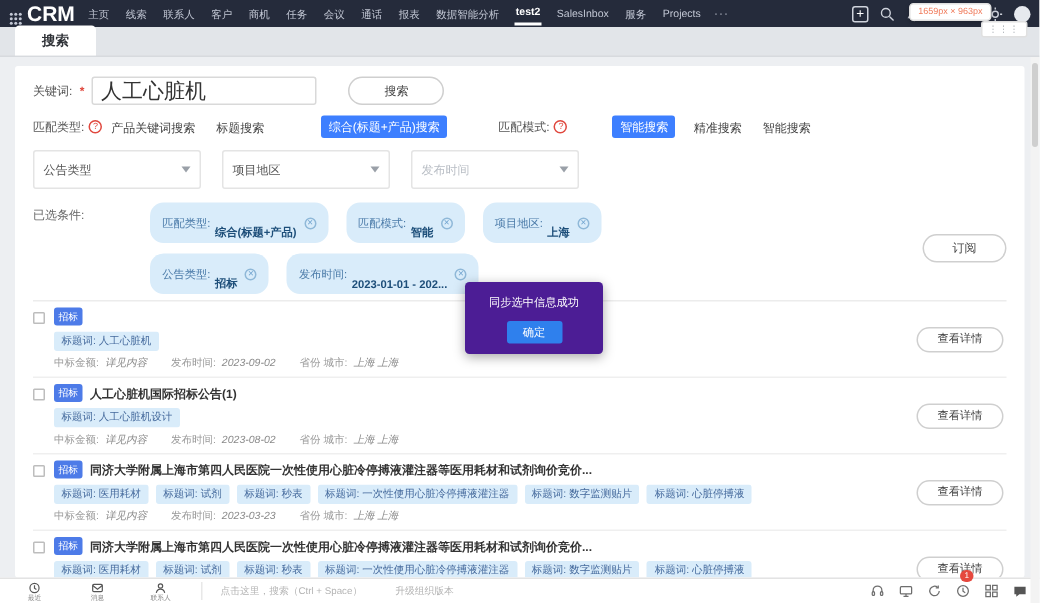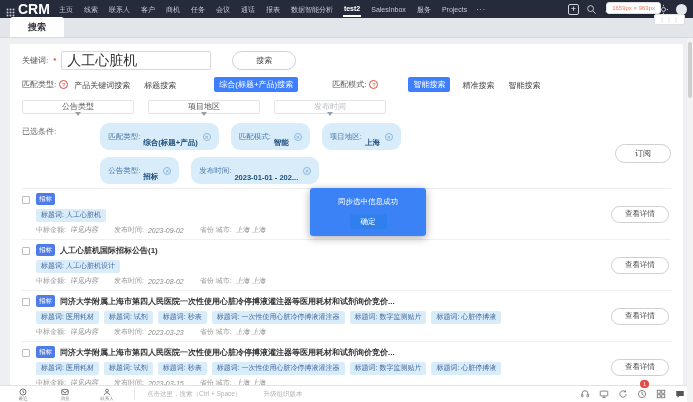--- a/index.html
+++ b/index.html
@@ -38,21 +38,21 @@
   .btn-pill { border:1px solid #cfcfcf; background:#fff; border-radius:10px; font-size:8px; color:#444; padding:3px 0; text-align:center; cursor:pointer; font-family:inherit; }
   .search-btn { width:64px; margin-left:16px; }
   .frow2 { margin-bottom:8px; }
   .qmark { width:9px; height:9px; border:1px solid #e0483e; color:#e0483e; border-radius:50%; font-size:6px; line-height:8px; text-align:center; margin:0 4px 0 3px; flex:0 0 auto; }
   .optset { display:flex; align-items:flex-end; gap:10px; }
   .opt { cursor:pointer; color:#444; padding:1px 2px; white-space:nowrap; }
   .opt.sel { background:#3d7fff; color:#fff; border-radius:2px; padding:2px 5px;margin-left:26px; }
   .mode-group { display:flex; align-items:center; margin-left:34px; }
 
   .frow3 { gap:14px; margin-bottom:9px; }
-  .dropdown { width:112px; height:14px; border:1px solid #e4e4e4; border-radius:2px; display:flex; align-items:center; justify-content:space-between; padding:0 6px; font-size:8px; color:#555; cursor:pointer; background:#fff;flex-direction:column; }
+  .dropdown { width:112px; height:26px; border:1px solid #e4e4e4; border-radius:2px; display:flex; align-items:center; justify-content:space-between; padding:0 6px; font-size:8px; color:#555; cursor:pointer; background:#fff; }
   .dropdown.muted .dd-label { color:#b9bec5; }
   .caret { width:0; height:0; border-left:3px solid transparent; border-right:3px solid transparent; border-top:4px solid #9aa0a8; }
 
   .frow4 { align-items:flex-start; margin-bottom:4px;gap:36px; }
   .cond-label { padding-top:3px; color:#666; flex:0 0 auto; }
   .cond-tags { display:flex; flex-wrap:wrap; column-gap:12px; row-gap:7px; max-width:330px; margin-left:8px; }
   .tag { background:#d9ecfa; border-radius:9px; padding:2px 8px; font-size:7.5px; color:#4a7aa8; display:inline-flex; align-items:center; white-space:nowrap; }
   .tag b { color:#1d4e79; margin-left:3px; font-weight:bold;margin-top:13px; }
   .tag-close { width:8px; height:8px; margin-left:5px; border:1px solid #8fb8d8; border-radius:50%; color:#6fa3cf; font-size:5px; line-height:6px; text-align:center; cursor:pointer; }
   .subscribe-btn { margin-left:auto; width:56px; align-self:center; }
@@ -65,21 +65,21 @@
   .titleline { display:flex; align-items:center; gap:5px; }
   .badge { background:#4d7be8; color:#fff; font-size:6.5px; padding:1.5px 3px; border-radius:2px; flex:0 0 auto; }
   .rtitle { font-size:8px; font-weight:bold; color:#333; white-space:nowrap; overflow:hidden; text-overflow:ellipsis; cursor:pointer; }
   .rtags { display:flex; gap:5px; margin:3.5px 0; flex-wrap:nowrap; overflow:hidden; }
   .rtag { background:#d9ecfa; color:#44699c; font-size:7px; padding:1.5px 5px; border-radius:2px; white-space:nowrap; }
   .rmeta { font-size:7px; color:#9a9a9a; display:flex; gap:4px; align-items:center; }
   .rmeta i { color:#8a8a8a; margin-right:12px; }
   .detail-btn { align-self:center; width:58px; font-size:7.5px; padding:2.5px 0; flex:0 0 auto; }
 
   
-  .toast { position:absolute; left:310px; top:188px; width:116px; background:#3b82f6; border-radius:3px; box-shadow:0 2px 8px rgba(0,0,0,.35); text-align:center; padding:9px 6px 7px; z-index:50; }
+  .toast { position:absolute; left:310px; top:188px; width:92px; background:#4c1d95; border-radius:3px; box-shadow:0 2px 8px rgba(0,0,0,.35); text-align:center; padding:9px 6px 7px; z-index:50; }
   .toast-msg { color:#fff; font-size:7.5px; }
   .toast-btn { margin-top:7px; background:#2f80ed; color:#fff; border:none; border-radius:2px; font-size:7.5px; padding:2.5px 11px; cursor:pointer; font-family:inherit; }
 
   
   .pagination { display:flex; align-items:center; gap:7px; font-size:7.5px; color:#666; padding:7px 0 2px; }
   .page-btn { min-width:16px; height:14px; line-height:14px; text-align:center; border-radius:2px; cursor:pointer; padding:0 2px; }
   .page-btn.active { background:#22a06b; color:#fff; }
   .jump-input { width:22px; height:14px; border:1px solid #ddd; border-radius:2px; text-align:center; font-size:7.5px; font-family:inherit; }
   .pg-confirm { font-weight:bold; color:#333; cursor:pointer; }
 

